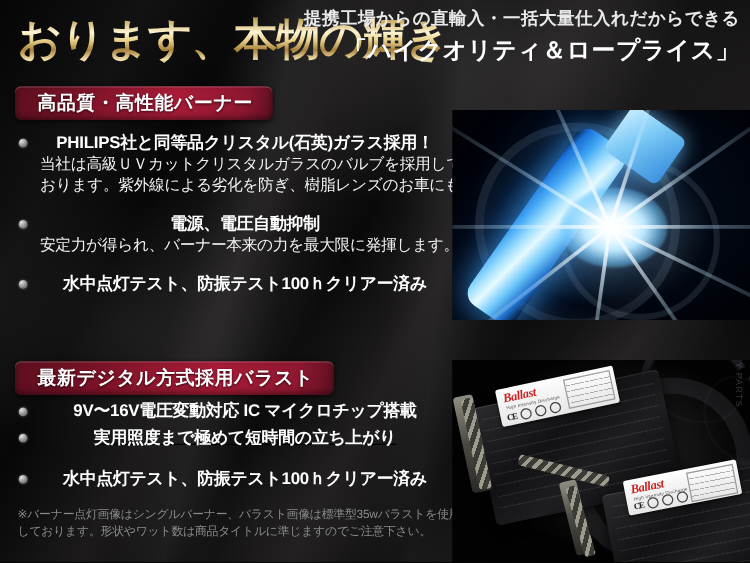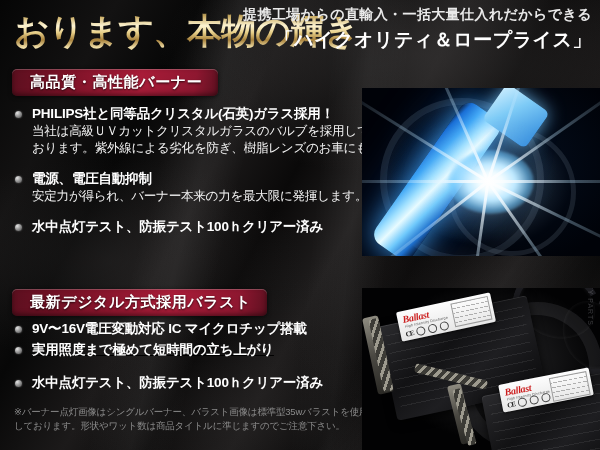--- a/index.html
+++ b/index.html
@@ -101,20 +101,21 @@
     white-space: nowrap;
   }
   #badge-burner { left: 12px; top: 69px; }
   #badge-ballast { left: 12px; top: 289px; }
 
   
   .bullet-list {
     position: absolute;
     left: 10px;
     width: 350px;
+    text-align: center;
   }
   #list-burner { top: 105px; }
   #list-ballast { top: 320px; }
 
   .bullet-item {
     position: relative;
     padding-left: 22px;
     margin-bottom: 9px;
   }
   .bullet-dot {

